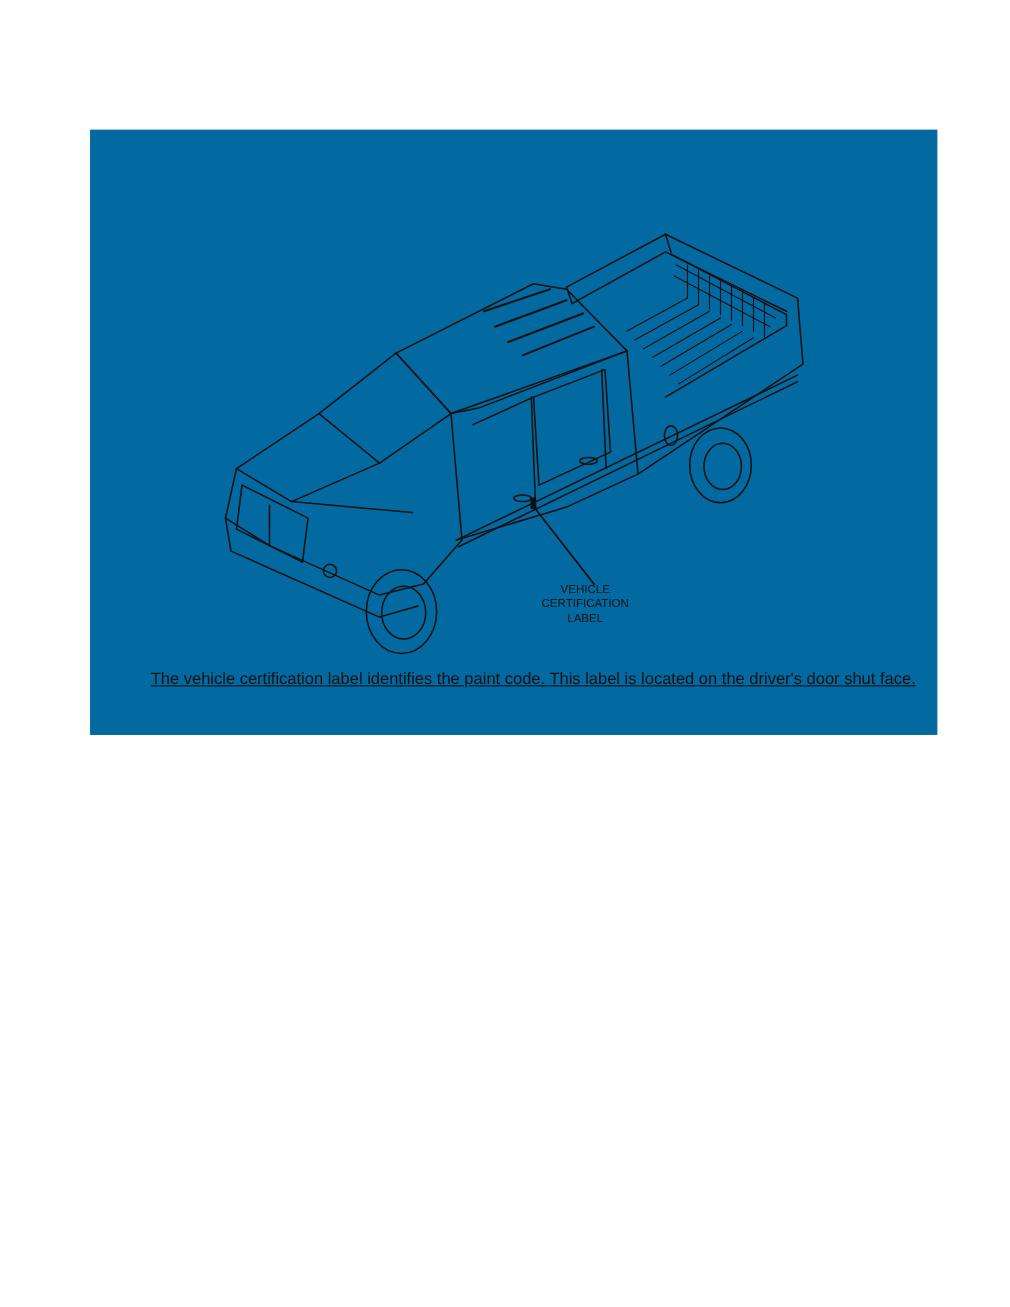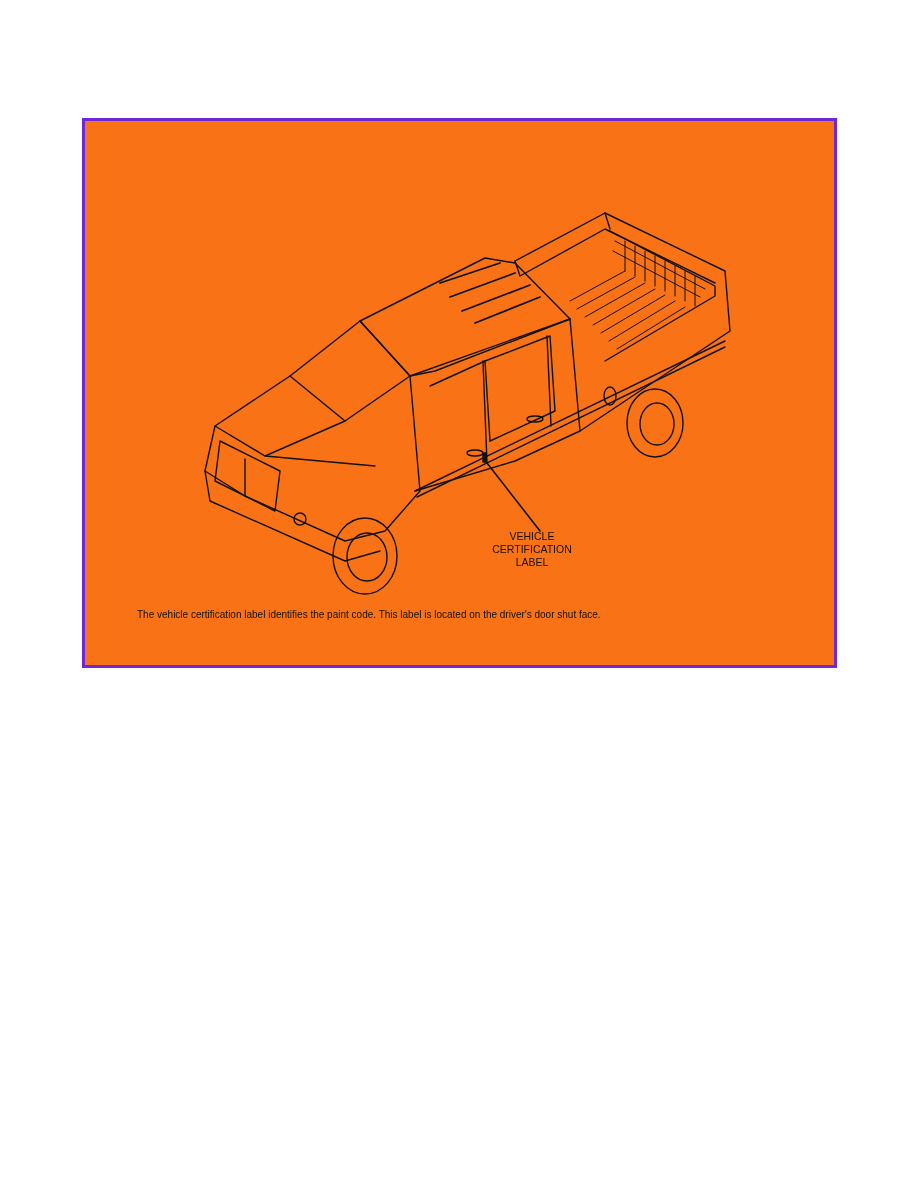--- a/index.html
+++ b/index.html
@@ -1,20 +1,20 @@
 <!DOCTYPE html>
 <html><head>
 <meta charset="utf-8">
 <style>
   html, body { margin: 0; padding: 0; background: #ffffff; }
   body { width: 918px; height: 1188px; position: relative; overflow: hidden; font-family: "Liberation Sans", sans-serif; }
-  .frame { position: absolute; left: 82px; top: 118px; width: 749px; height: 544px; border: 3px solid #6d28d9; background: #f97316; }
+  .frame { position: absolute; left: 82px; top: 118px; width: 749px; height: 544px; border: 3px solid #0369a1; background: #0369a1; padding-left: 15px; }
   .illus { position: absolute; left: 100px; top: 80px; width: 560px; height: 400px; }
   .callout { position: absolute; left: 387px; top: 409px; width: 120px; text-align: center; font-size: 10.5px; line-height: 13px; color: #111; }
-  .caption { position: absolute; left: 52px; top: 488px; font-size: 10px; color: #111; white-space: nowrap; }
+  .caption { position: absolute; left: 52px; top: 488px; font-size: 15px; color: #111; white-space: nowrap; text-decoration: underline; }
 </style>
 </head>
 <body>
 
 <div class="frame">
   <svg class="illus" viewBox="0 0 560 400" fill="none" stroke="#111" stroke-width="1.4" stroke-linejoin="round" stroke-linecap="round">
 
     <path d="M330 60 L420 12 L540 70 L545 130 L440 200 L395 230"></path>
     <path d="M330 60 L335 75 L420 28 L530 82"></path>
     <path d="M420 12 L425 28"></path>

